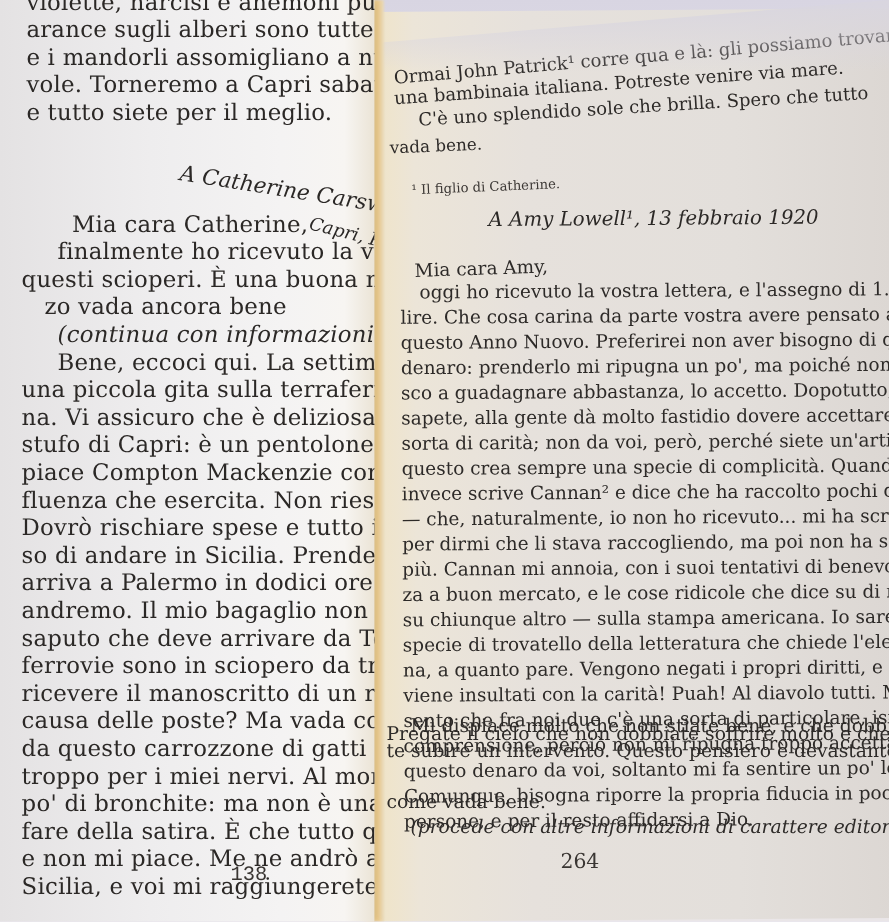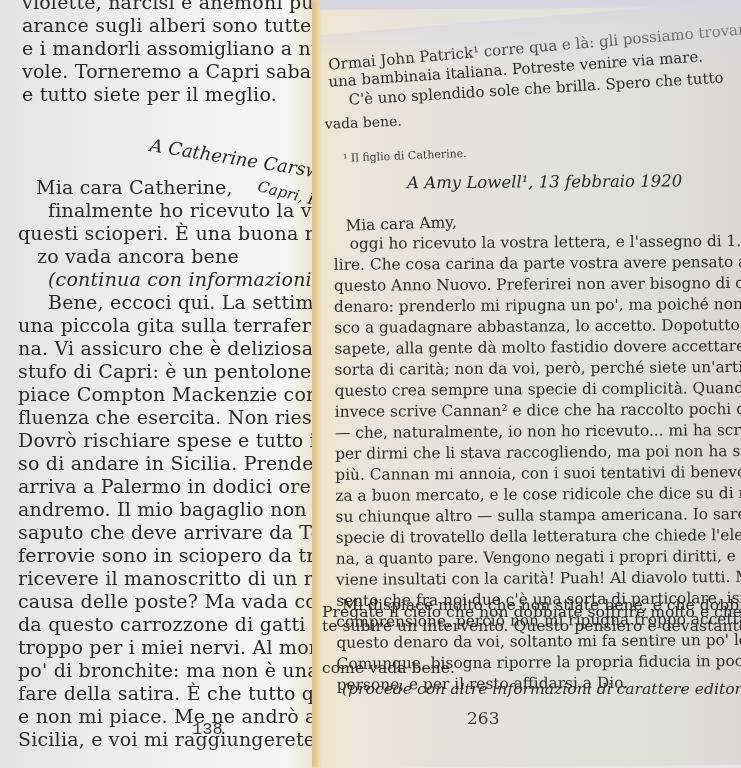--- a/index.html
+++ b/index.html
@@ -122,21 +122,21 @@
 
     <div class="left-line" style="left:22px;top:-9px;">violette, narcisi e anemoni purpurei — belle</div>
     <div class="left-line" style="left:22px;top:14px;">arance sugli alberi sono tutte calde per il sole e</div>
     <div class="left-line" style="left:22px;top:37px;">e i mandorli assomigliano a nuvole. È una cosa</div>
     <div class="left-line" style="left:22px;top:60px;">vole. Torneremo a Capri sabato. Spero che voi sta</div>
     <div class="left-line" style="left:22px;top:83px;">e tutto siete per il meglio.</div>
 
     <div class="heading-left" style="left:150px;top:134px;transform:rotate(9deg);transform-origin:left;font-size:18px;">A Catherine Carswell, 5 febbraio</div>
     <div class="heading-left" style="left:258px;top:175px;transform:rotate(14deg);transform-origin:left;font-size:15px;">Capri, Palazzo</div>
 
-    <div class="left-line" style="left:36px;top:176px;">Mia cara Catherine,</div>
+    <div class="left-line" style="left:60px;top:176px;">Mia cara Catherine,</div>
 
     <div>
       <div class="left-line" style="left:48px;top:199px;">finalmente ho ricevuto la vostra lettera, dopo</div>
       <div class="left-line" style="left:18px;top:222px;">questi scioperi. È una buona notizia sapere che il</div>
       <div class="left-line" style="left:18px;top:245px;margin-left:19px;">zo vada ancora bene</div>
       <div class="left-line it" style="left:48px;top:268px;">(continua con informazioni di carattere letterario)</div>
       <div class="left-line" style="left:48px;top:291px;">Bene, eccoci qui. La settimana scorsa abbiamo</div>
       <div class="left-line" style="left:18px;top:314px;">una piccola gita sulla terraferma, sulla costiera</div>
       <div class="left-line" style="left:18px;top:337px;">na. Vi assicuro che è deliziosa — molto più di Capri</div>
       <div class="left-line" style="left:18px;top:360px;">stufo di Capri: è un pentolone di gatti semilett</div>
@@ -160,21 +160,21 @@
   </div>
   <div class="pgnum" style="left:192px;top:720px;font-family:Liberation Mono, monospace;">138</div>
 </div>
 
 <div>
   <div class="rp2 indent" style="top:596px;">Mi dispiace molto che non stiate bene, e che dobbia-</div>
   <div class="rp2" style="top:617px;">te subire un intervento. Questo pensiero è devastante.</div>
   <div class="rp2" style="top:603px;">Pregate il cielo che non dobbiate soffrire molto e che</div>
   <div class="rp2 last" style="top:659px;">come vada bene.</div>
   <div class="rp2 last indent" style="top:680px;font-style:italic;">(procede con altre informazioni di carattere editoriale).</div>
-  <div class="pgnum" style="left:467px;top:708px;">263</div>
+  <div class="pgnum" style="left:467px;top:708px;">264</div>
 </div>
 
 <style>
   
   .page-left .left-line { font-size: 19px; letter-spacing: 0.2px; }
   
   .page-right .rline { font-size: 15.4px; }
 </style>
 
 </body></html>

